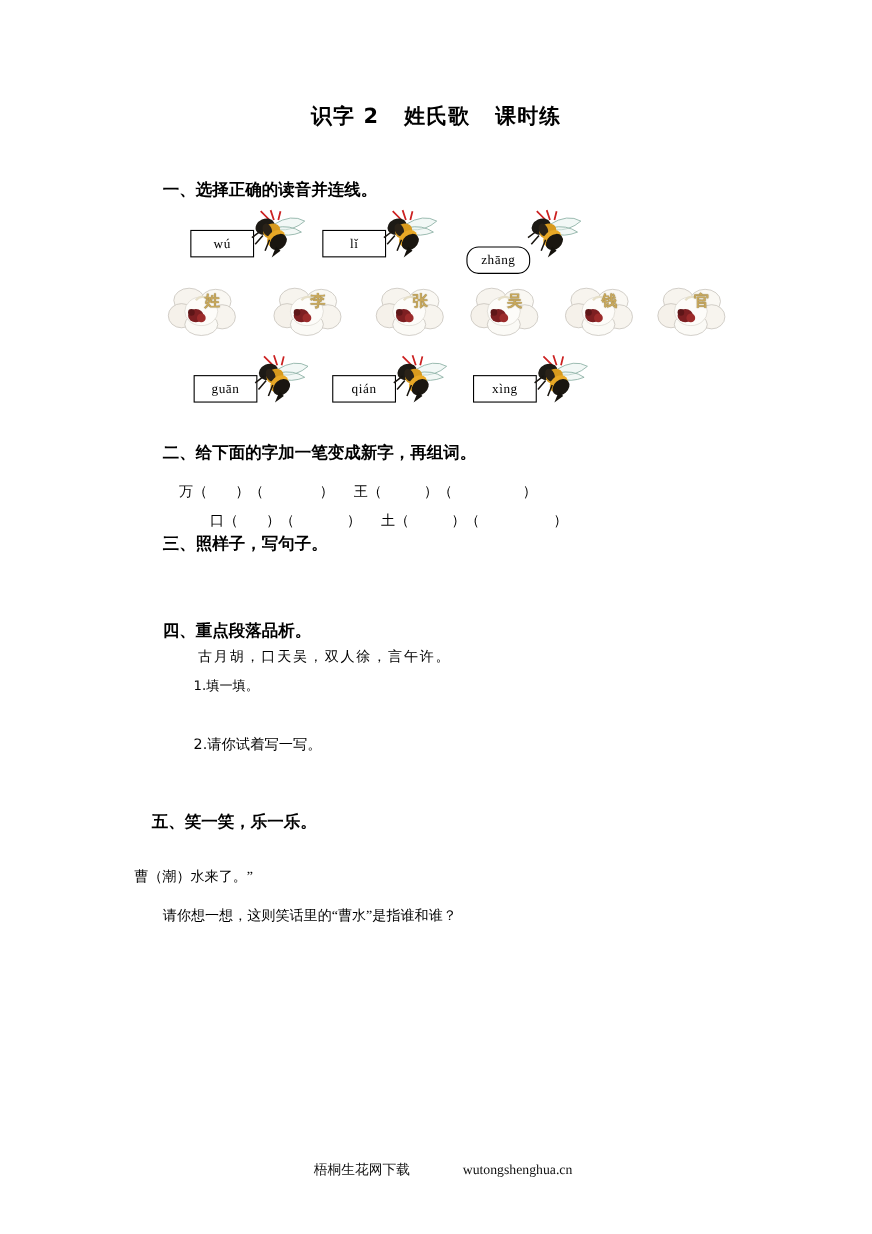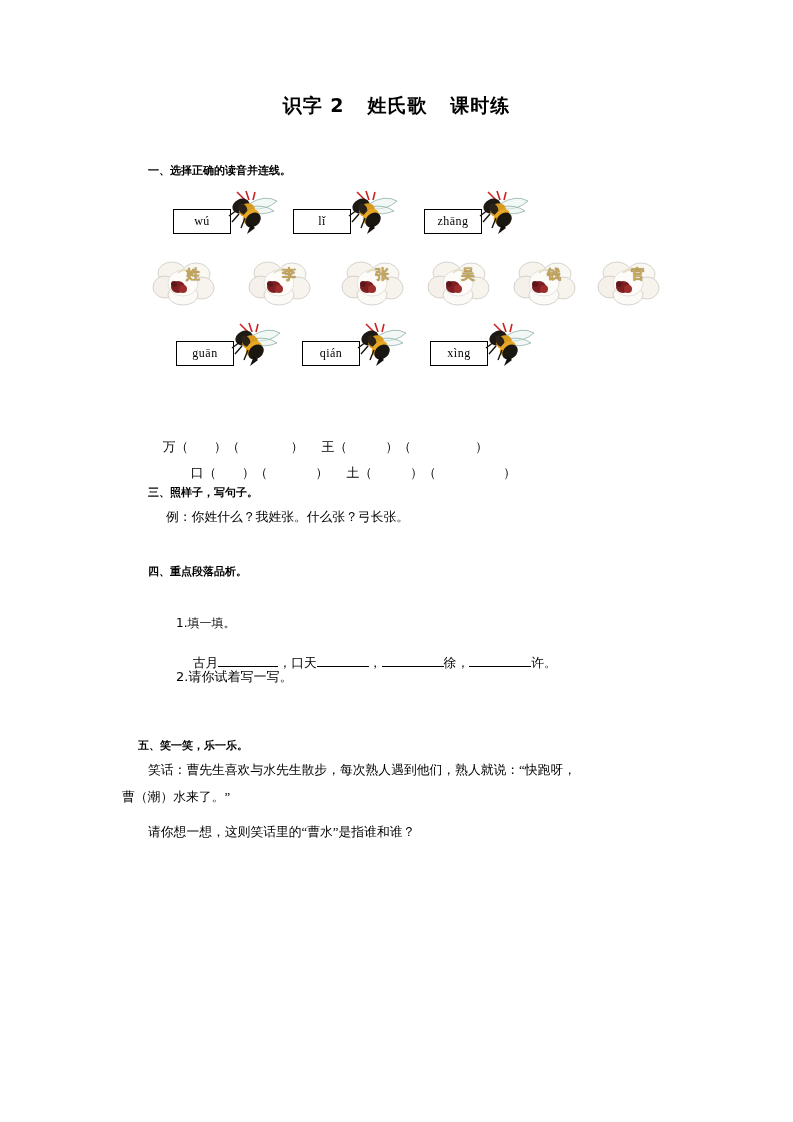--- a/index.html
+++ b/index.html
@@ -36,21 +36,21 @@
     font-size: 19px;
     letter-spacing: 1px;
     white-space: pre;
   }
 
   
   .sec-head {
     position: absolute;
     font-family: "DejaVu Sans", "Liberation Sans", sans-serif;
     font-weight: bold;
-    font-size: 11px;
+    font-size: 15px;
     white-space: pre;
   }
 
   .line {
     position: absolute;
     font-size: 12.8px;
     white-space: pre;
     font-family: "Liberation Serif", "DejaVu Serif", serif;
   }
   .line-sans {
@@ -126,21 +126,21 @@
 <body>
 
 <div class="page">
 
   <div class="doc-title">识字 2   姓氏歌   课时练</div>
 
   <div class="sec-head" style="top:163px; left:148px;">一、选择正确的读音并连线。</div>
 
   <div class="pin-box" style="top:209px; left:173px;">wú</div>
   <div class="pin-box" style="top:209px; left:293px;">lǐ</div>
-  <div class="pin-box" style="top:209px; left:424px;">zhāng</div>
+  <div class="pin-box" style="top:224px; left:424px;border-radius:11px;">zhāng</div>
 
   <div class="bee" style="top:190px; left:219px;">
     <svg viewBox="0 0 62 52" width="62" height="52">
       <g>
         <path d="M26 10 L18 2 M30 10 L27 1 M34 10 L36 2" stroke="#cc2222" stroke-width="1.6" fill="none"></path>
         <path d="M30 14 Q46 4 58 11 Q48 20 34 19 Z" fill="#e8f2ee" fill-opacity="0.55" stroke="#7fa89b" stroke-width="0.7"></path>
         <path d="M31 17 Q45 14 55 21 Q43 26 32 22 Z" fill="#e8f2ee" fill-opacity="0.5" stroke="#7fa89b" stroke-width="0.7"></path>
         <ellipse cx="22" cy="16" rx="9" ry="7" fill="#1d1a15" transform="rotate(-25 22 16)"></ellipse>
         <ellipse cx="28" cy="20" rx="8" ry="6.5" fill="#d89a1e" transform="rotate(-25 28 20)"></ellipse>
         <ellipse cx="24" cy="19" rx="4" ry="6" fill="#2a2218" transform="rotate(-25 24 19)"></ellipse>
@@ -338,48 +338,48 @@
         <ellipse cx="28" cy="20" rx="8" ry="6.5" fill="#d89a1e" transform="rotate(-25 28 20)"></ellipse>
         <ellipse cx="24" cy="19" rx="4" ry="6" fill="#2a2218" transform="rotate(-25 24 19)"></ellipse>
         <ellipse cx="32" cy="27" rx="9" ry="7" fill="#e8a826" transform="rotate(-40 32 27)"></ellipse>
         <ellipse cx="34" cy="30" rx="8.5" ry="6.5" fill="#1a1610" transform="rotate(-40 34 30)"></ellipse>
         <path d="M32 34 L28 44 L36 38 Z" fill="#14110c"></path>
         <path d="M18 20 L10 26 M20 24 L13 32 M26 28 L22 38" stroke="#191510" stroke-width="1.4" fill="none"></path>
       </g>
     </svg>
   </div>
 
+  <div class="sec-head" style="top:402px; left:148px;">二、给下面的字加一笔变成新字，再组词。</div>
 
   <div class="line" style="top:450px; left:178px;">
     <span>口</span><span>（        ）</span><span>（               ）</span><span style="display:inline-block;width:18px;"></span><span>土</span><span>（            ）</span><span>（                     ）</span>
   </div>
 
   <div class="line" style="top:424px; left:150px;">
     <span>万</span><span>（        ）</span><span>（                ）</span><span style="display:inline-block;width:18px;"></span><span>王</span><span>（            ）</span><span>（                    ）</span>
   </div>
 
   <div class="sec-head" style="top:485px; left:148px;">三、照样子，写句子。</div>
 
-  <div class="line" style="top:509px; left:166px;">例：你姓什么？我姓张。什么张？弓长张。</div>
 
 
   <div class="sec-head" style="top:564px; left:148px;">四、重点段落品析。</div>
 
+  <div class="line" style="top:589px; left:180px; letter-spacing:1.6px;">古月胡，口天吴，双人徐，言午许。</div>
 
   <div class="line line-sans" style="top:615px; left:176px; font-size:12px;">1.填一填。</div>
 
-  <div class="line" style="top:640px; left:180px;">
-    <span>古月</span><span class="blank-u" style="width:60px;"></span><span>，口天</span><span class="blank-u" style="width:52px;"></span><span>，</span><span class="blank-u" style="width:62px;"></span><span>徐，</span><span class="blank-u" style="width:62px;"></span><span>许。</span>
-  </div>
 
   <div class="line line-sans" style="top:668px; left:176px; font-size:13px;">2.请你试着写一写。</div>
 
 
   <div class="sec-head" style="top:738px; left:138px;">五、笑一笑，乐一乐。</div>
 
-  <div class="line" style="top:762px; left:148px;">笑话：曹先生喜欢与水先生散步，每次熟人遇到他们，熟人就说：“快跑呀，</div>
 
   <div class="line" style="top:789px; left:122px;">曹（潮）水来了。”</div>
 
   <div class="line" style="top:824px; left:148px;">请你想一想，这则笑话里的“曹水”是指谁和谁？</div>
 
+  <div class="footer">
+    <span>梧桐生花网下载</span><span style="display:inline-block;width:48px;"></span><span>wutongshenghua.cn</span>
+  </div>
 
 </div>
 
 </body></html>

